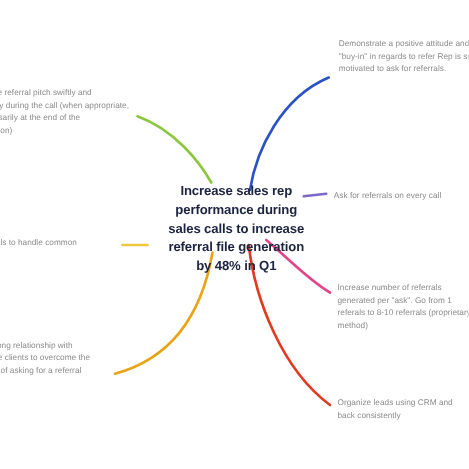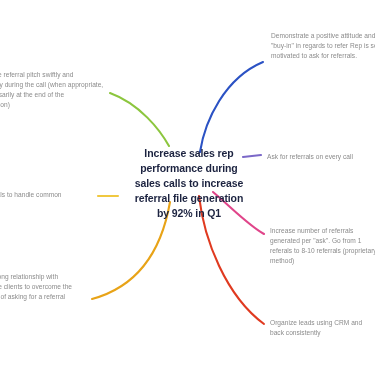--- a/index.html
+++ b/index.html
@@ -74,21 +74,21 @@
 
     <path d="M 213 192 C 232 208 248 225 264 234" fill="none" stroke="#e0458a" stroke-width="2.1" stroke-linecap="round"></path>
 
     <path d="M 199 196 C 204 240 226 296 264 324" fill="none" stroke="#e03a20" stroke-width="2.1" stroke-linecap="round"></path>
 
     <path d="M 98 196 L 118 196" fill="none" stroke="#f0c840" stroke-width="2.1" stroke-linecap="round"></path>
 
     <path d="M 170 202 C 162 248 140 286 92 299" fill="none" stroke="#e8a317" stroke-width="2.1" stroke-linecap="round"></path>
   </svg>
 
-  <div class="center-topic">Increase sales rep performance during sales calls to increase referral file generation by 92% in Q1</div>
+  <div class="center-topic">Increase sales rep performance during sales calls to increase referral file generation by 48% in Q1</div>
 
   <div class="leaf leaf-r" id="leaf-attitude">Demonstrate a positive attitude and "buy-in" in regards to refer Rep is self-motivated to ask for referrals.</div>
 
   <div class="leaf leaf-r" id="leaf-ask">Ask for referrals on every call</div>
 
   <div class="leaf leaf-r" id="leaf-number">Increase number of referrals generated per "ask". Go from 1 referals to 8-10 referrals (proprietary method)</div>
 
   <div class="leaf leaf-r" id="leaf-organize">Organize leads using CRM and back consistently</div>
 
   <div class="leaf leaf-l" id="leaf-pitch">Deliver the referral pitch swiftly and seamlessly during the call (when appropriate, not necessarily at the end of the conversation)</div>

